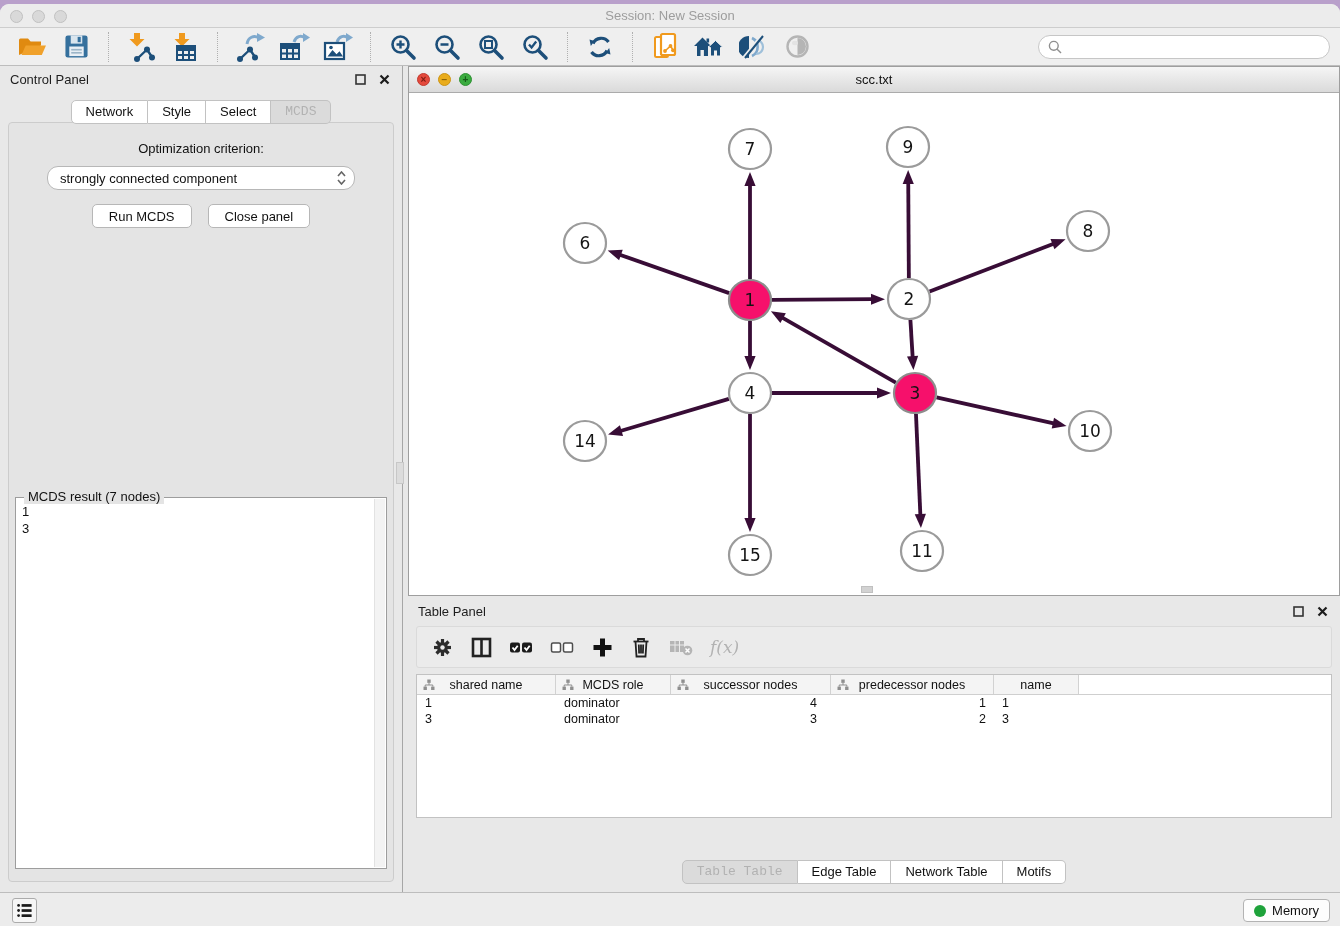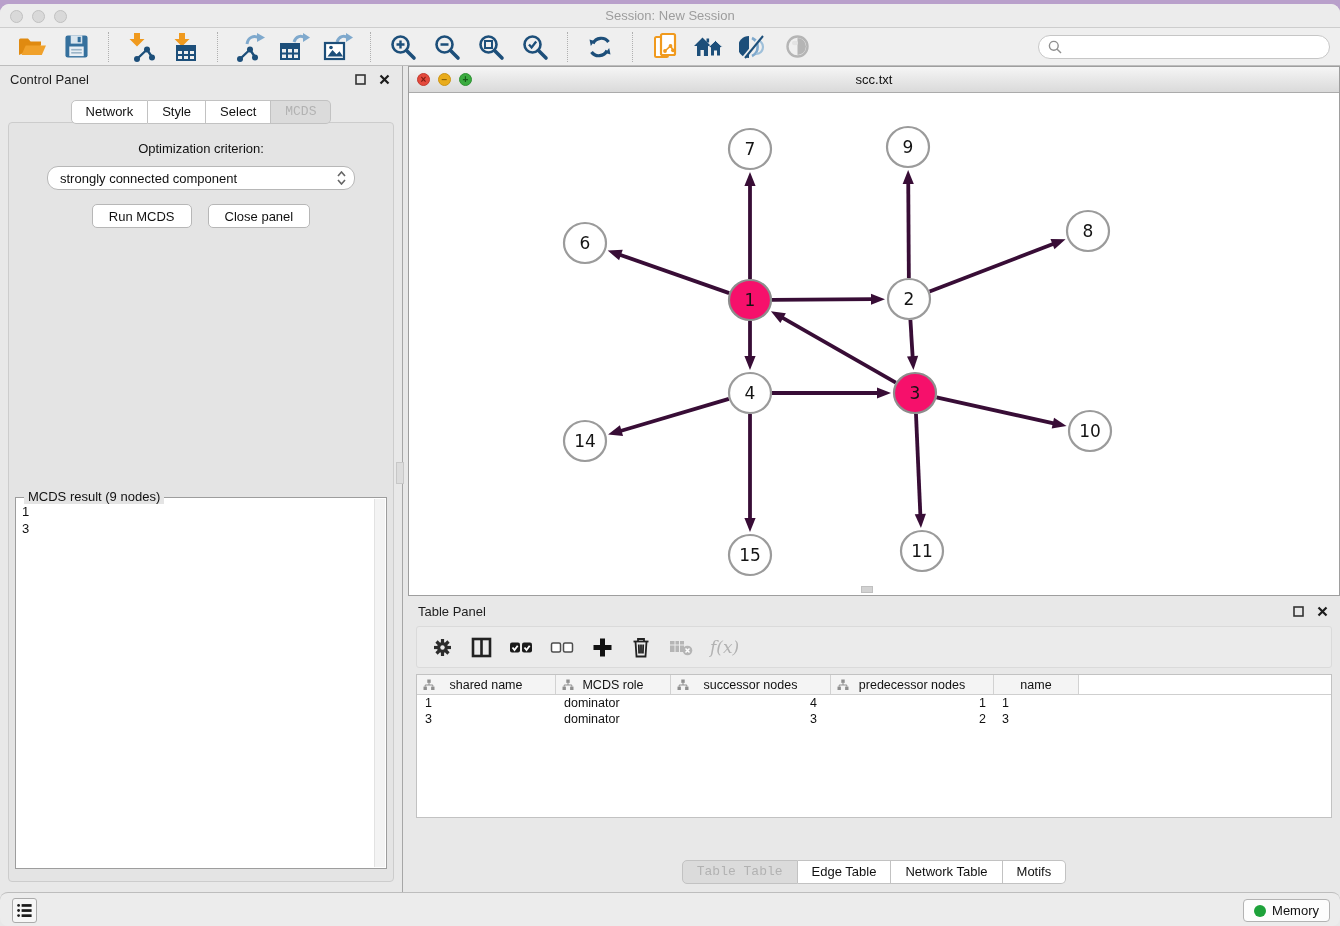--- a/index.html
+++ b/index.html
@@ -60,21 +60,21 @@
   .th .tree { position:absolute; left:6px; top:4px; }
   .th-fill { flex:1; background:#fff; border-right:none; }
   .trow { display:flex; height:16px; font-size:12.5px; color:#111; align-items:center; }
   .td { overflow:hidden; white-space:nowrap; }
   .td.l { text-align:left; padding-left:8px; }
   .td.r { text-align:right; padding-right:14px; }
   .td.r2 { text-align:right; padding-right:8px; }
   .tp-tabs { position:absolute; left:0; right:0; bottom:8px; display:flex; justify-content:center; }
 
   
-  #status-bar { position:absolute; left:0; right:0; bottom:0; height:34px; background:#ececec; border-top:1px solid #bdbdbd;border-radius:8px; }
+  #status-bar { position:absolute; left:0; right:0; bottom:0; height:34px; background:#ececec; border-top:1px solid #bdbdbd; }
   .console-btn { position:absolute; left:12px; top:5px; width:25px; height:25px; background:#f6f6f6; border:1px solid #ababab; border-radius:3px; display:flex; align-items:center; justify-content:center; }
   .memory-btn { position:absolute; right:10px; top:6px; height:23px; background:#fdfdfd; border:1px solid #b3b3b3; border-radius:4px; display:flex; align-items:center; gap:6px; padding:0 10px; font-size:13px; color:#111; }
   .mem-dot { width:12px; height:12px; border-radius:50%; background:#1ea23a; }
 
   .splitter-v { position:absolute; left:396px; top:458px; width:8px; height:22px; background:#dcdcdc; border:1px solid #c7c7c7; }
 </style>
 </head>
 <body>
 
 <div id="app">
@@ -287,21 +287,21 @@
           <svg width="9" height="14" viewBox="0 0 9 14">
               <path d="M1 5 L4.5 1 L8 5" fill="none" stroke="#666" stroke-width="1.6"></path>
               <path d="M1 9 L4.5 13 L8 9" fill="none" stroke="#666" stroke-width="1.6"></path>
             </svg>
         </div>
         <div class="btn-row">
           <div class="btn">Run MCDS</div>
           <div class="btn">Close panel</div>
         </div>
         <div class="result-group">
-          <div class="result-title">MCDS result (9 nodes)</div>
+          <div class="result-title">MCDS result (7 nodes)</div>
           <div class="result-lines">
             <div>1</div>
             <div>3</div>
           </div>
           <div class="vtrack"></div>
         </div>
       </div>
       <div class="splitter-v" style="position:absolute;left:396px;top:396px;"></div>
     </div>
 

